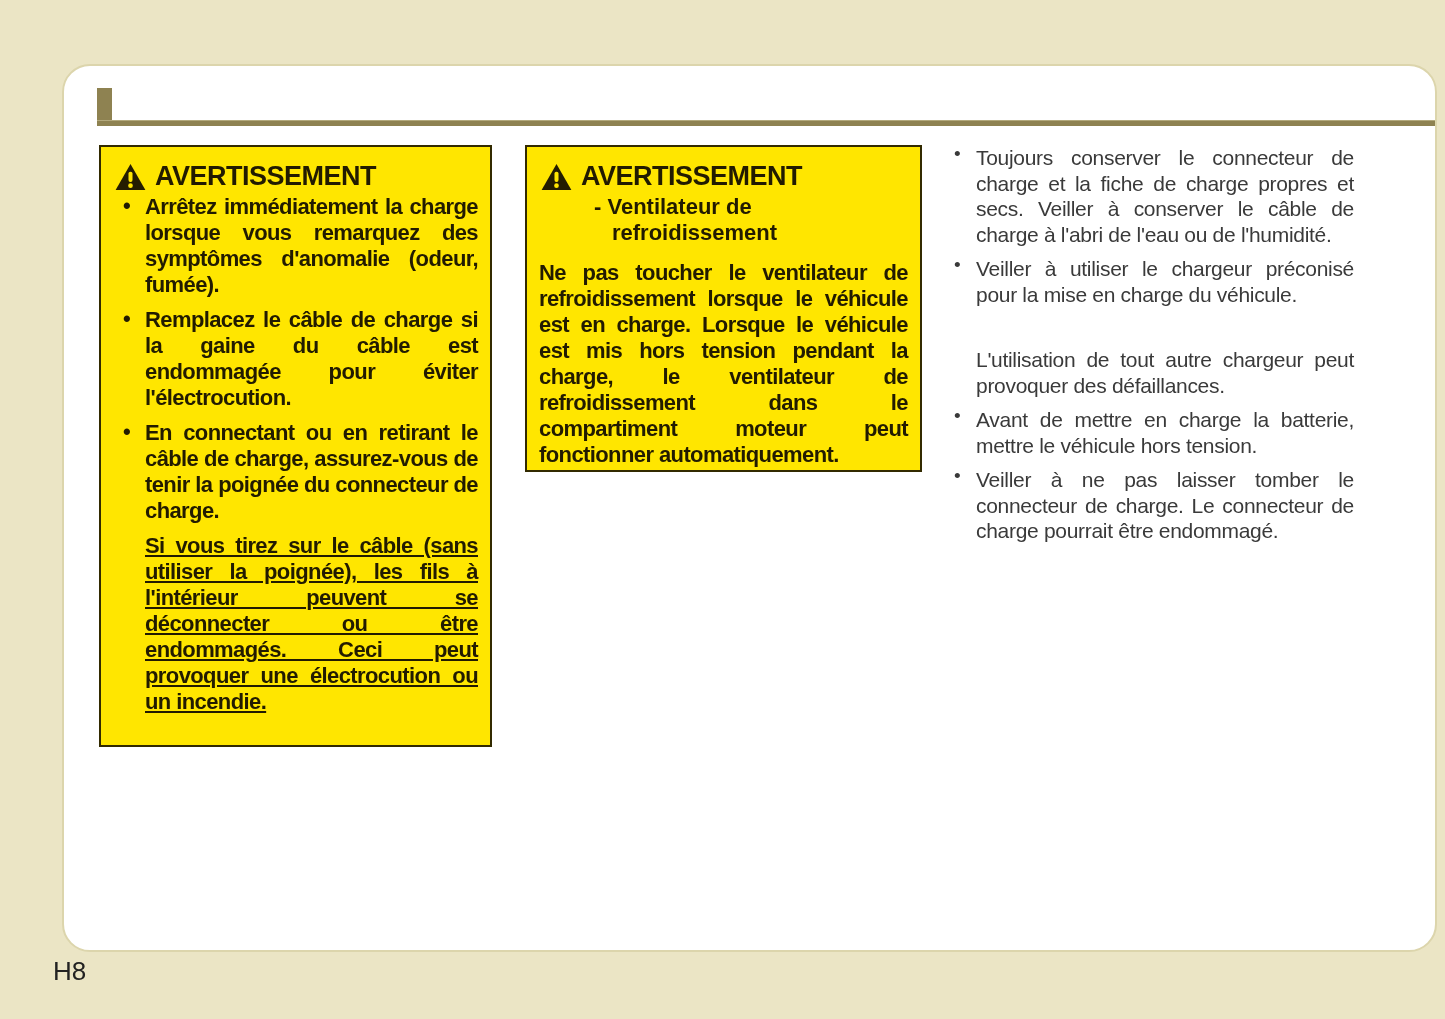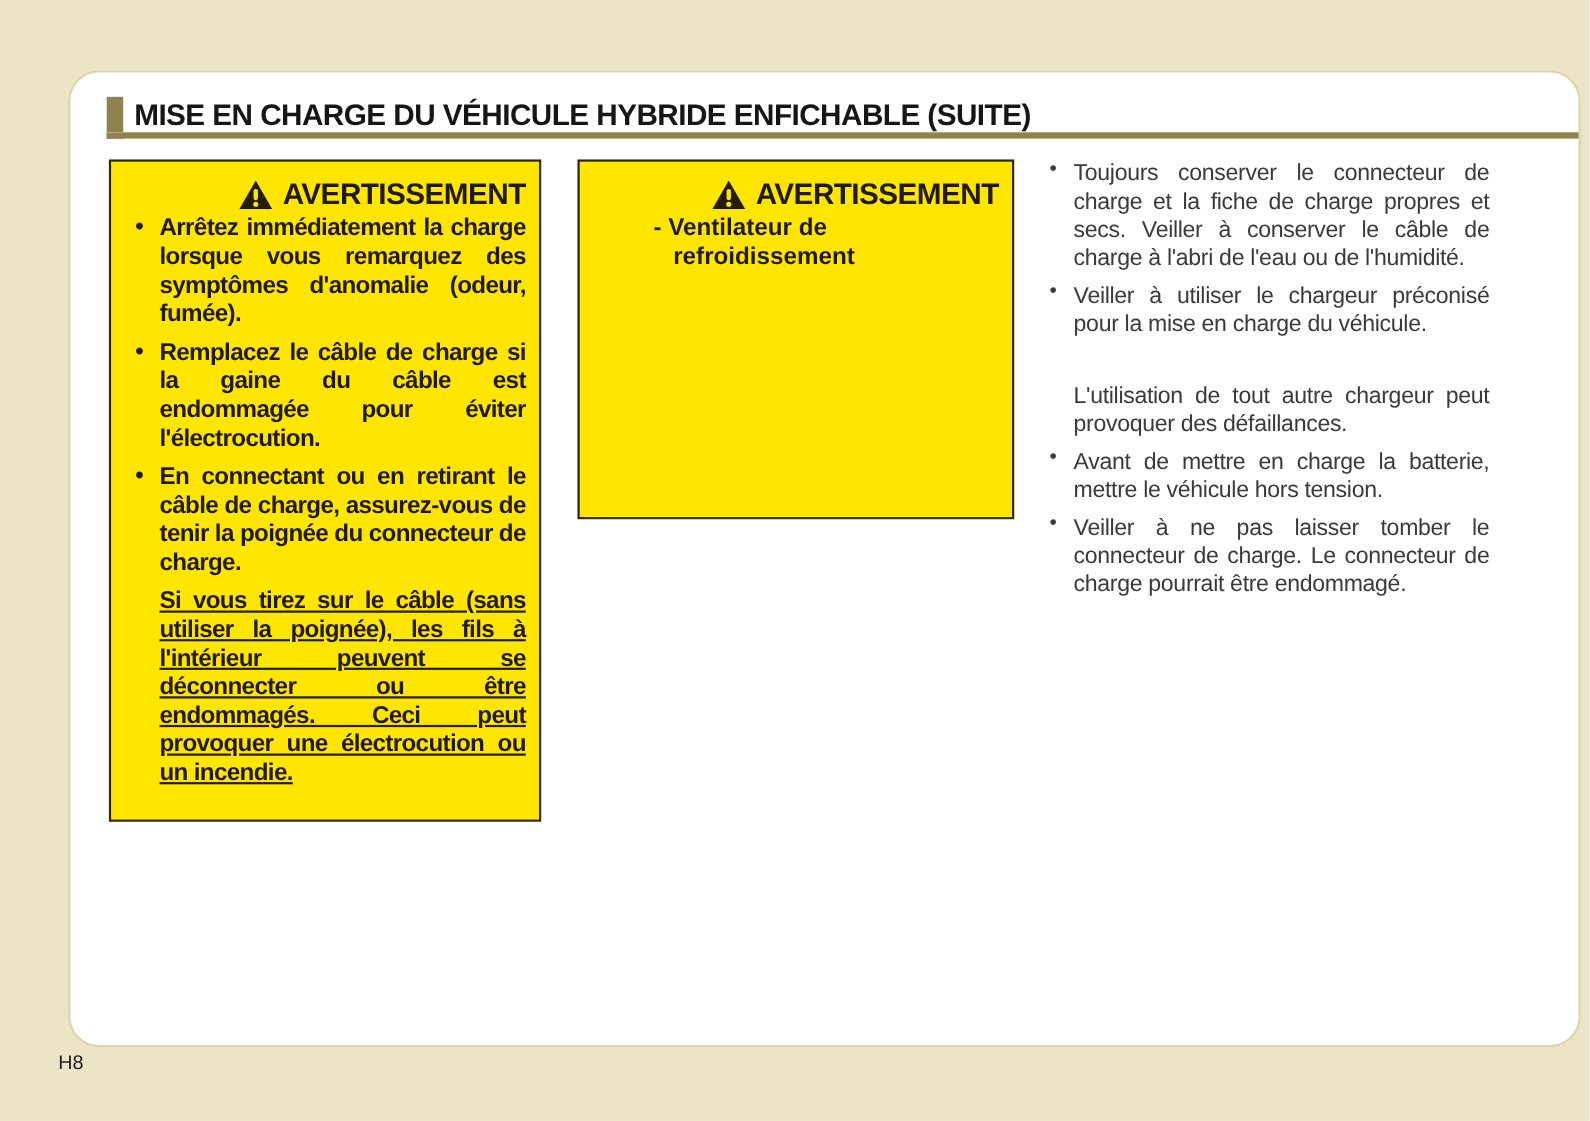--- a/index.html
+++ b/index.html
@@ -63,21 +63,20 @@
     overflow:hidden;
   }
   .box1{left:35px;top:79px;width:393px;height:602px;}
   .box2{left:461px;top:79px;width:397px;height:327px;}
   .warn-head{
     display:flex;
     align-items:center;
     gap:9px;
     padding-left:2px;
     margin-bottom:2px;
-    justify-content:flex-end;
   }
   .warn-head .tri{width:31px;height:28px;display:inline-block;flex:none;}
   .warn-head .tri svg{display:block;width:100%;height:100%;}
   .warn-title{
     font-size:27px;
     letter-spacing:-0.5px;
     color:var(--warning_text);
   }
   .warn-sub{
     font-size:22px;
@@ -126,31 +125,30 @@
     font-size:21px;
     line-height:25.5px;
     text-align:justify;
     letter-spacing:-0.3px;
   }
   .rcont{padding-left:26px;margin-bottom:9px;margin-top:40px;}
   
   .pageno{
     position:absolute;
     left:53px;top:956px;
-    font-size:18px;
+    font-size:26px;
     color:#222;
   }
 </style>
 </head>
 <body>
 
 <div class="card">
 
   <div class="sec-marker"></div>
-  <h1 class="sec-title">MISE EN CHARGE DU VÉHICULE HYBRIDE ENFICHABLE (SUITE)</h1>
   <div class="sec-underline"></div>
 
   <div class="warnbox box1">
     <div class="warn-head">
       <span class="tri">
         <svg viewBox="0 0 100 90" xmlns="http://www.w3.org/2000/svg">
           <polygon points="50,3 98,87 2,87" fill="#241D00"></polygon>
           <rect x="43.5" y="28" width="13" height="33" rx="6" fill="#FFE600"></rect>
           <circle cx="50" cy="73" r="7.5" fill="#FFE600"></circle>
         </svg>
@@ -177,20 +175,21 @@
       <span class="tri">
         <svg viewBox="0 0 100 90" xmlns="http://www.w3.org/2000/svg">
           <polygon points="50,3 98,87 2,87" fill="#241D00"></polygon>
           <rect x="43.5" y="28" width="13" height="33" rx="6" fill="#FFE600"></rect>
           <circle cx="50" cy="73" r="7.5" fill="#FFE600"></circle>
         </svg>
       </span>
       <span class="warn-title">AVERTISSEMENT</span>
     </div>
     <div class="warn-sub">- Ventilateur de refroidissement</div>
+    <p class="wbody">Ne pas toucher le ventilateur de refroidissement lorsque le véhicule est en charge. Lorsque le véhicule est mis hors tension pendant la charge, le ventilateur de refroidissement dans le compartiment moteur peut fonctionner automatiquement.</p>
   </div>
 
   <div class="rightcol">
     <div class="rbullet">
       <span class="bdot">•</span>
       <p>Toujours conserver le connecteur de charge et la fiche de charge propres et secs. Veiller à conserver le câble de charge à l'abri de l'eau ou de l'humidité.</p>
     </div>
     <div class="rbullet">
       <span class="bdot">•</span>
       <p>Veiller à utiliser le chargeur préconisé pour la mise en charge du véhicule.</p>

